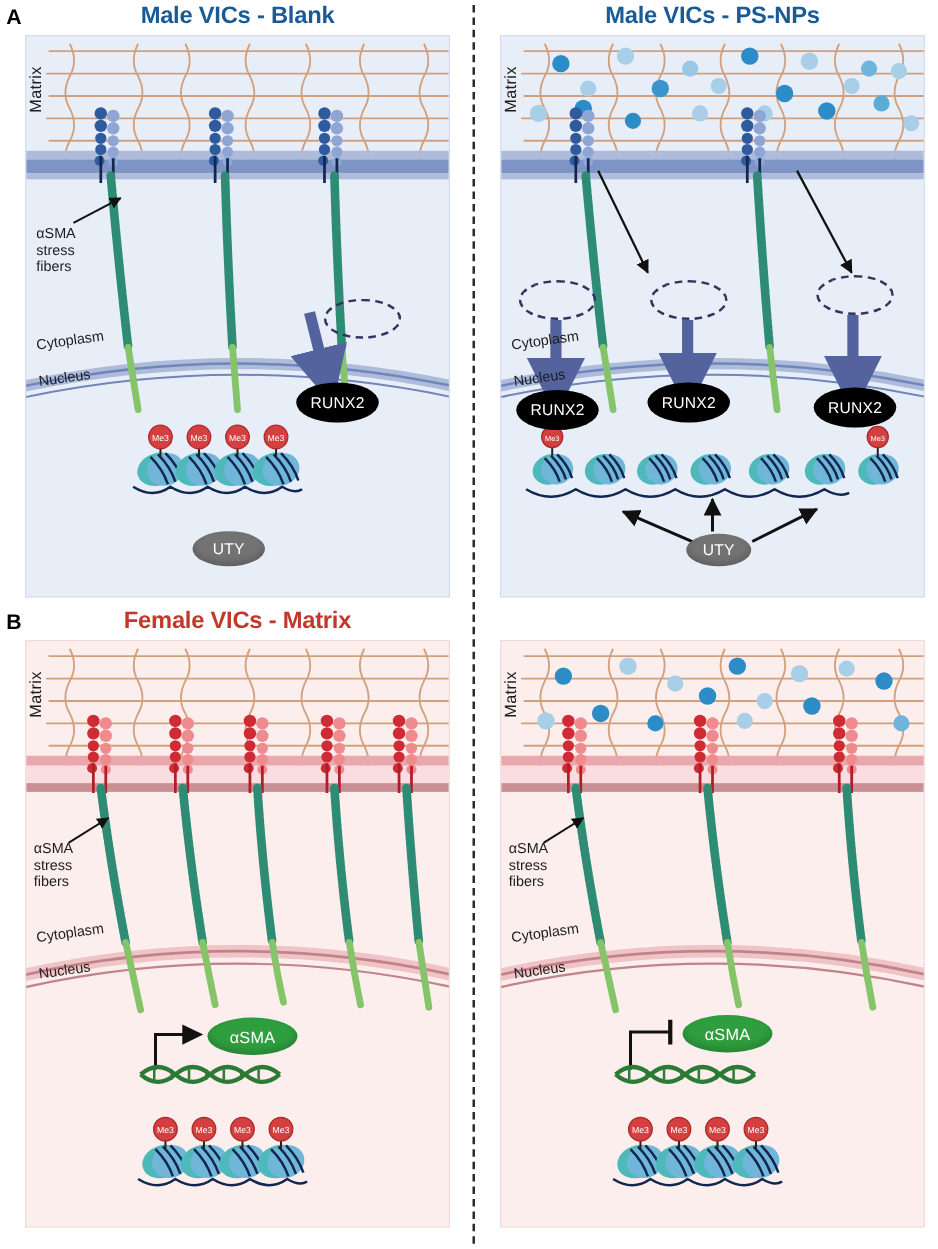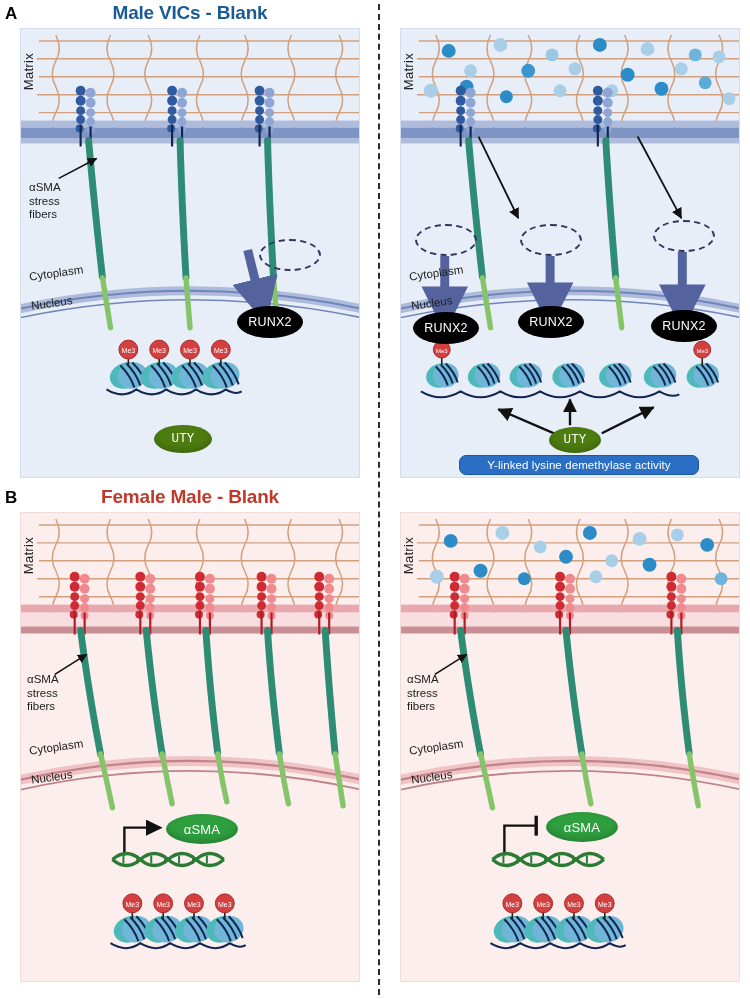--- a/index.html
+++ b/index.html
@@ -64,21 +64,21 @@
     position: absolute;
     display: flex;
     align-items: center;
     justify-content: center;
     border-radius: 50%;
     color: #ffffff;
     font-size: 12.5px;
     letter-spacing: 0.2px;
   }
   .runx2 { background: #000000; box-shadow: inset 0 -3px 6px rgba(0,0,0,0.18); }
-  .uty { background: #4d7c0f; box-shadow: inset 0 -3px 6px rgba(0,0,0,0.18); font-family: Liberation Mono, monospace; }
+  .uty { background: #737373; box-shadow: inset 0 -3px 6px rgba(0,0,0,0.18); }
   .asma-gene { background: #2e9e3e; box-shadow: inset 0 -3px 6px rgba(0,0,0,0.18); font-size: 13px; }
 
   .dashed-ellipse {
     position: absolute;
     border: 2px dashed #33335e;
     border-radius: 50%;
     background: transparent;
   }
 
   .banner {
@@ -271,20 +271,21 @@
       <div>fibers</div>
     </div>
 
     <div class="dashed-ellipse" style="left:238px; top:210px; width:62px; height:32px;"></div>
 
     <div class="ellipse-node runx2" style="left:216px; top:277px; width:66px; height:32px;">RUNX2</div>
 
     <div class="ellipse-node uty" style="left:133px; top:396px; width:58px; height:28px;">UTY</div>
   </div>
 
+  <div class="panel-title title-male" style="left:400px; top:2px; width:340px;">Male VICs - PS-NPs</div>
 
   <div class="cellbox male" style="left:400px; top:28px; width:340px; height:450px;">
     <div class="matrix-label" style="left:0px; top:24px;">Matrix</div>
     <svg class="svg-layer" viewBox="0 0 340 450" preserveAspectRatio="none">
       <defs>
         <marker id="arrHeadBlk2" markerWidth="7" markerHeight="7" refX="5.5" refY="3" orient="auto">
           <path d="M0,0 L6,3 L0,6 z" fill="#111"></path>
         </marker>
         <marker id="arrHeadPur2" markerWidth="5.2" markerHeight="5.2" refX="2.6" refY="2.6" orient="auto">
           <path d="M0,0 L5.2,2.6 L0,5.2 z" fill="#54639e"></path>
@@ -441,25 +442,24 @@
     <div class="dashed-ellipse" style="left:14px; top:195px; width:62px; height:32px;"></div>
     <div class="dashed-ellipse" style="left:119px; top:195px; width:62px; height:32px;"></div>
     <div class="dashed-ellipse" style="left:252px; top:191px; width:62px; height:32px;"></div>
 
     <div class="ellipse-node runx2" style="left:12px; top:283px; width:66px; height:32px;">RUNX2</div>
     <div class="ellipse-node runx2" style="left:117px; top:277px; width:66px; height:32px;">RUNX2</div>
     <div class="ellipse-node runx2" style="left:250px; top:281px; width:66px; height:32px;">RUNX2</div>
 
     <div class="ellipse-node uty" style="left:148px; top:398px; width:52px; height:26px;">UTY</div>
 
-    <div class="banner" style="left:58px; top:426px; width:240px; height:20px;">Y-linked lysine demethylase activity</div>
   </div>
 
   <div class="panel-letter" style="left:5px; top:488px;">B</div>
-  <div class="panel-title title-female" style="left:20px; top:486px; width:340px;">Female Male - Blank</div>
+  <div class="panel-title title-female" style="left:20px; top:486px; width:340px;">Female VICs - Matrix</div>
 
   <div class="cellbox female" style="left:20px; top:512px; width:340px; height:470px;">
     <div class="matrix-label" style="left:0px; top:24px;">Matrix</div>
     <svg class="svg-layer" viewBox="0 0 340 470" preserveAspectRatio="none">
       <defs>
         <marker id="arrHeadBlk3" markerWidth="7" markerHeight="7" refX="5.5" refY="3" orient="auto">
           <path d="M0,0 L6,3 L0,6 z" fill="#111"></path>
         </marker>
         <marker id="arrGene3" markerWidth="8" markerHeight="8" refX="6" refY="3.4" orient="auto">
           <path d="M0,0 L7,3.4 L0,6.8 z" fill="#111"></path>

